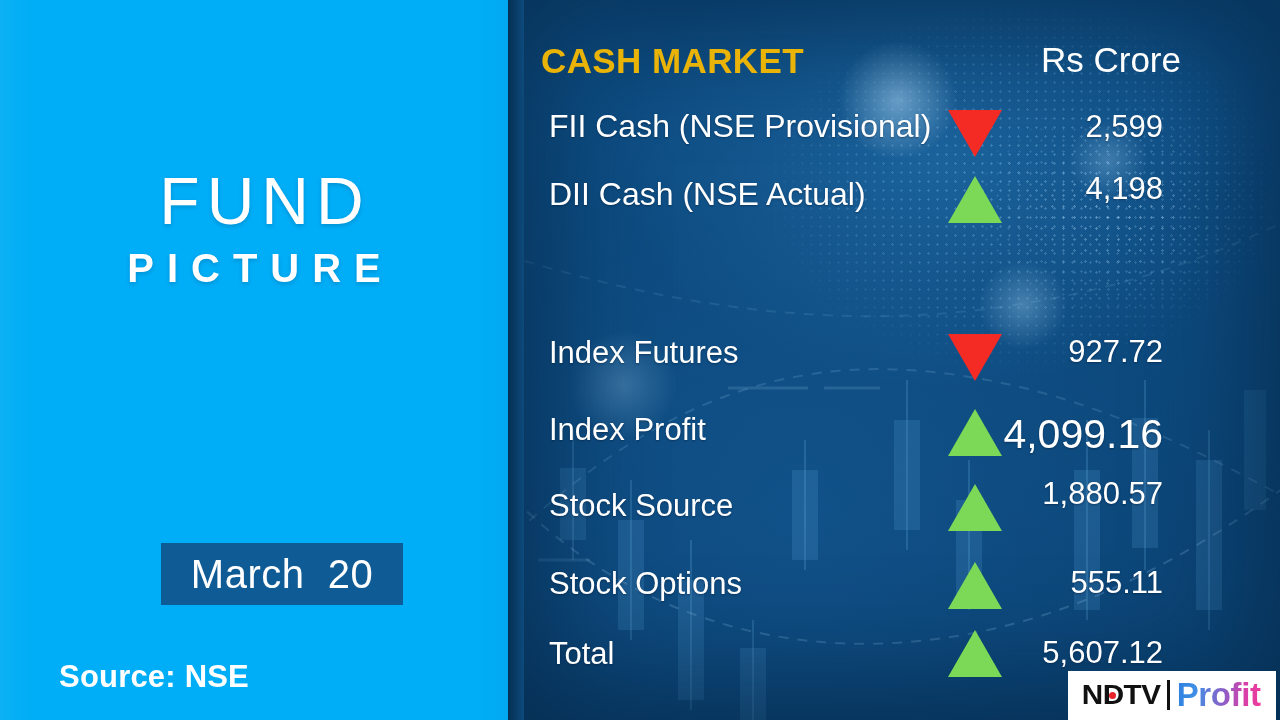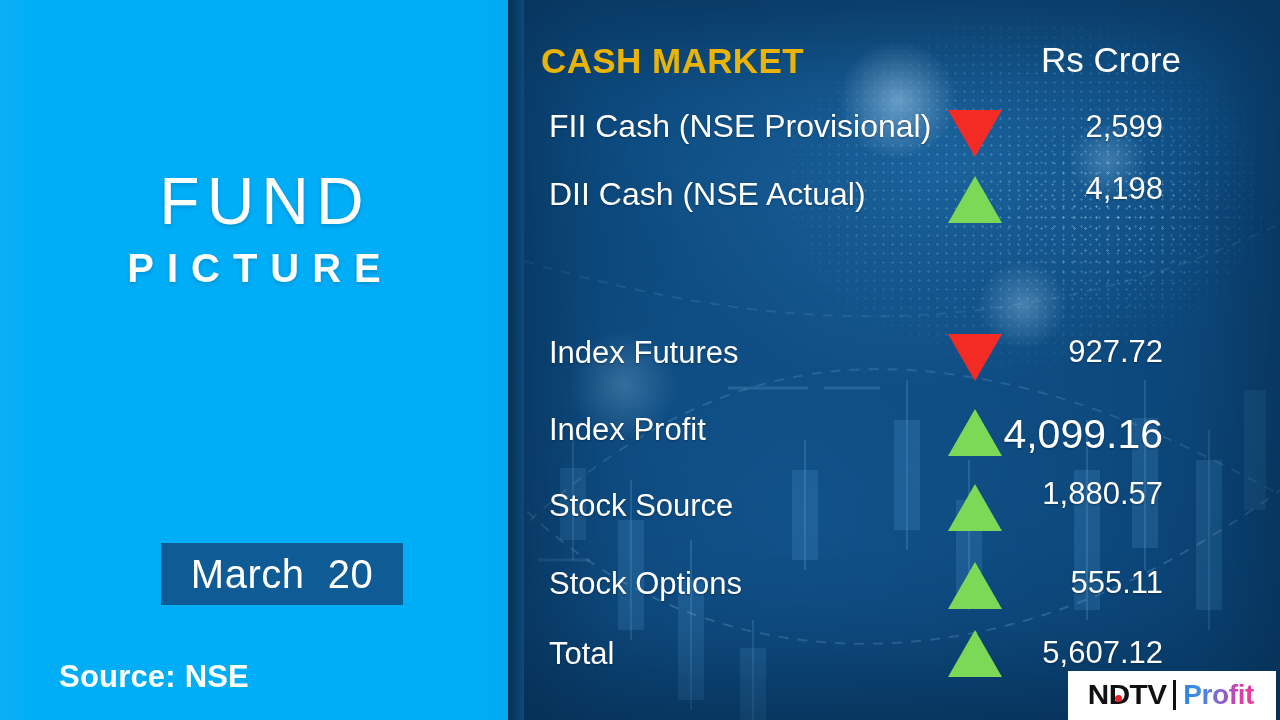--- a/index.html
+++ b/index.html
@@ -139,21 +139,21 @@
     transform:scaleX(1.06);
   }
   #logo-dot{
     position:absolute;left:25px;top:16px;width:7px;height:7px;border-radius:50%;
     background:#e8232a;
   }
   #logo-bar{
     width:3px;height:30px;background:#111111;margin:0 7px 0 9px;
   }
   #logo-profit{
-    font-size:28px;font-weight:700;letter-spacing:-.4px;
+    font-size:33px;font-weight:700;letter-spacing:-.4px;
     background:linear-gradient(95deg,#2f7fe0 0%,#3f8fe6 22%,#8a5fc8 55%,#d93fa8 80%,#f03a9a 100%);
     -webkit-background-clip:text;background-clip:text;color:transparent;
   }
 </style>
 </head>
 <body>
 
 <div id="stage">
 
   <div id="right-panel">

